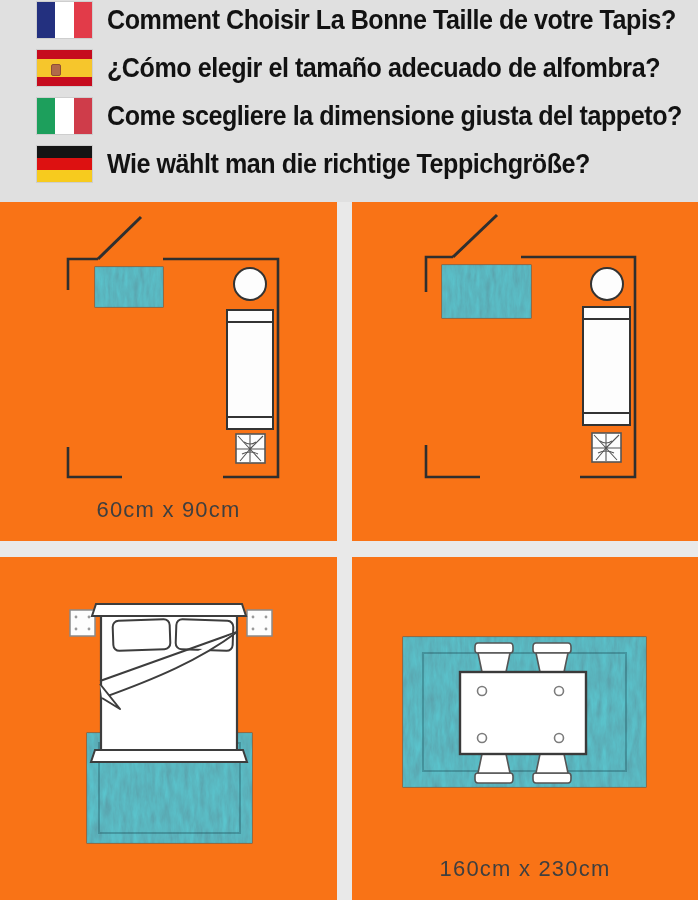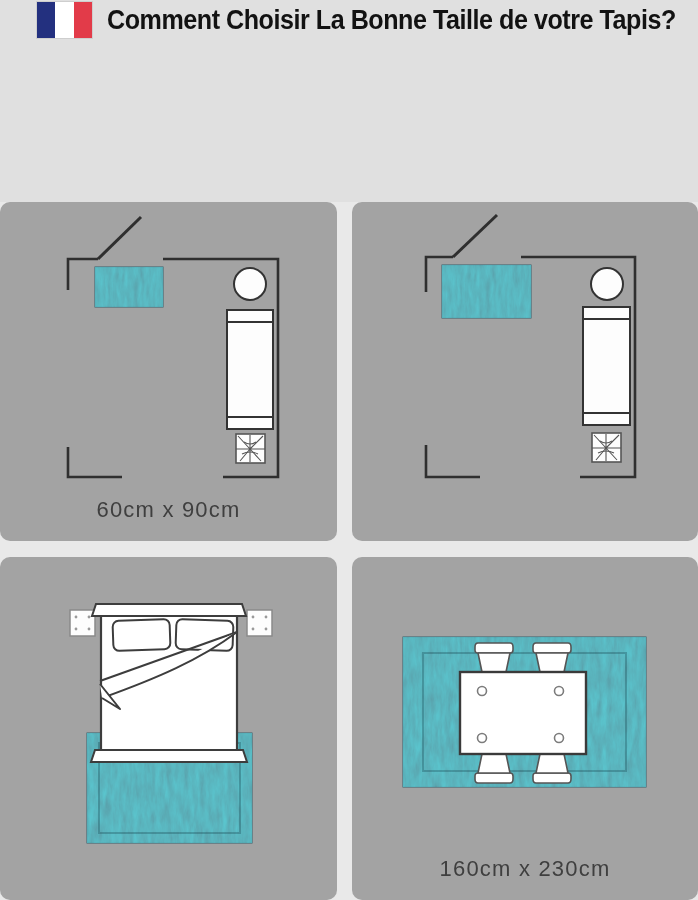--- a/index.html
+++ b/index.html
@@ -42,21 +42,21 @@
   
   .grid{
     width:698px;height:698px;
     display:grid;
     grid-template-columns:337px 346px;
     grid-template-rows:339px 343px;
     column-gap:15px;row-gap:16px;
     background:#e9e9e9;
   }
   .panel{
-    position:relative;background:#a3a3a3;overflow:hidden;border-radius:10px;
+    position:relative;background:#f97316;overflow:hidden;
   }
   .panel svg{position:absolute;left:0;top:0;}
   .size-label{
     position:absolute;left:0;right:0;bottom:18px;
     text-align:center;
     font-size:22px;color:#3f3f3f;letter-spacing:1.2px;
     font-weight:400;
   }
   .defs-holder{position:absolute;width:0;height:0;overflow:hidden;}
 </style>
@@ -80,22 +80,47 @@
 
   <div class="header-row">
     <div class="flag">
       <div class="v" style="background:#23307f"></div>
         <div class="v" style="background:#ffffff"></div>
         <div class="v" style="background:#e23b49"></div>
     </div>
     <div class="header-text">Comment Choisir La Bonne Taille de votre Tapis?</div>
   </div>
 
-
-
+  <div class="header-row">
+    <div class="flag flag-h">
+      <div class="h" style="background:#c60b1e;max-height:9px"></div>
+        <div class="h" style="background:#f6c62c"></div>
+        <div class="h" style="background:#c60b1e;max-height:9px"></div>
+      <div class="spain-emblem"></div>
+    </div>
+    <div class="header-text">¿Cómo elegir el tamaño adecuado de alfombra?</div>
+  </div>
+
+  <div class="header-row">
+    <div class="flag">
+      <div class="v" style="background:#1d9f5c"></div>
+        <div class="v" style="background:#ffffff"></div>
+        <div class="v" style="background:#cf3c4a"></div>
+    </div>
+    <div class="header-text">Come scegliere la dimensione giusta del tappeto?</div>
+  </div>
+
+  <div class="header-row">
+    <div class="flag flag-h">
+      <div class="h" style="background:#141414"></div>
+        <div class="h" style="background:#dd1111"></div>
+        <div class="h" style="background:#f7cb1e"></div>
+    </div>
+    <div class="header-text">Wie wählt man die richtige Teppichgröße?</div>
+  </div>
 
 </div>
 
 <div class="grid">
 
   <div class="panel">
     <svg width="337" height="339" viewBox="0 0 337 339">
       <g stroke="#2f2f2f" stroke-width="2.6" fill="none">
         <path d="M68 88 L68 57 L98 57"></path>
         <path d="M163 57 L278 57 L278 275 L223 275"></path>

